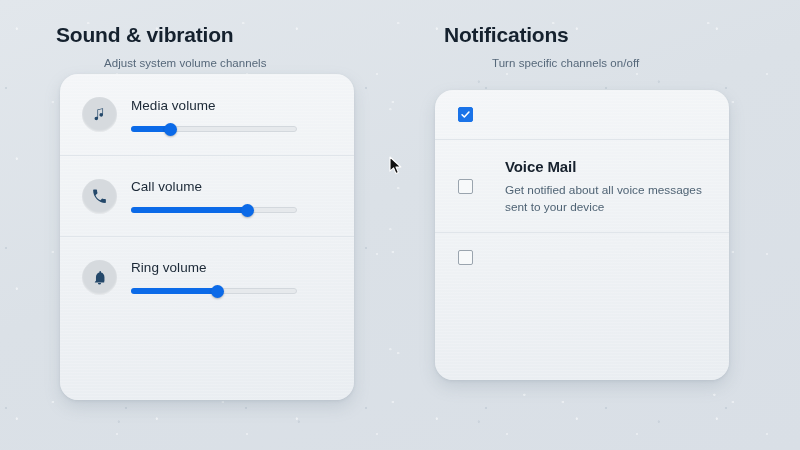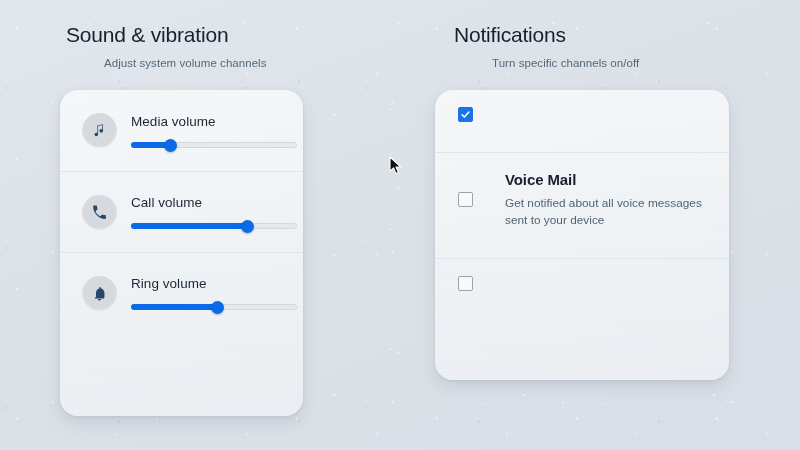--- a/index.html
+++ b/index.html
@@ -23,36 +23,36 @@
       radial-gradient(circle at 66% 48%, rgba(160,175,190,.26) 0 1px, transparent 1.4px),
       linear-gradient(160deg,#e2e7ec 0%,#dbe1e7 45%,#d9dfe6 100%);
     background-size:140px 130px,170px 150px,155px 165px,190px 140px,130px 180px,160px 120px,120px 160px,180px 170px,100% 100%;
     pointer-events:none;
   }
   .panel{position:absolute;}
   .panel-left{left:56px;top:22px;width:320px;}
   .panel-right{left:444px;top:22px;width:310px;}
 
   .sec-title{
-    font-size:21px;font-weight:normal;color:#15212e;
-    letter-spacing:-.2px;line-height:26px;margin:0 0 0 10px;
+    font-size:21px;font-weight:bold;color:#15212e;
+    letter-spacing:-.2px;line-height:26px;margin:0 0 0 0;
   }
   .sec-sub{
     font-size:11.5px;color:#56687a;line-height:16px;margin-top:7px;
     letter-spacing:.05px;
     margin-left:48px;
   }
 
   .card{
     position:absolute;border-radius:18px;
     background:linear-gradient(170deg,#f4f6f8 0%,#eef1f4 55%,#e9edf1 100%);
     box-shadow:0 7px 16px rgba(120,135,150,.22),0 1px 3px rgba(120,135,150,.18);
     overflow:hidden;
   }
-  .card-left{left:60px;top:90px;width:243px;height:326px;border-radius:18px;}
+  .card-left{left:60px;top:74px;width:294px;height:326px;border-radius:18px;}
   .card-right{left:435px;top:90px;width:294px;height:290px;}
   .card-sheen{
     position:absolute;inset:0;pointer-events:none;
     background-image:repeating-linear-gradient(0deg,rgba(255,255,255,.30) 0 1px,rgba(0,0,0,0) 1px 3px);
     opacity:.5;
   }
 
   
   .vrow{
     position:relative;height:81px;display:flex;align-items:center;
@@ -88,21 +88,21 @@
     position:absolute;top:-2px;width:13px;height:13px;border-radius:50%;
     background:#0b6ae8;
     box-shadow:0 1px 2px rgba(0,0,0,.25);
   }
 
   
   .nrow{
     position:relative;display:flex;align-items:center;
     box-sizing:border-box;padding:17px 20px 17px 0;
   }
-  .nrow + .nrow{border-top:1px solid #e0e5ea;margin-top:13px;}
+  .nrow + .nrow{border-top:1px solid #e0e5ea;}
   .cbwrap{
     width:35px;margin-left:23px;margin-right:12px;flex:0 0 auto;
     display:flex;align-items:center;justify-content:flex-start;
   }
   .cbox{
     width:15px;height:15px;border-radius:2px;
     border:1px solid #9aa4ae;background:#f7f9fa;
     box-sizing:border-box;
     display:flex;align-items:center;justify-content:center;
   }

